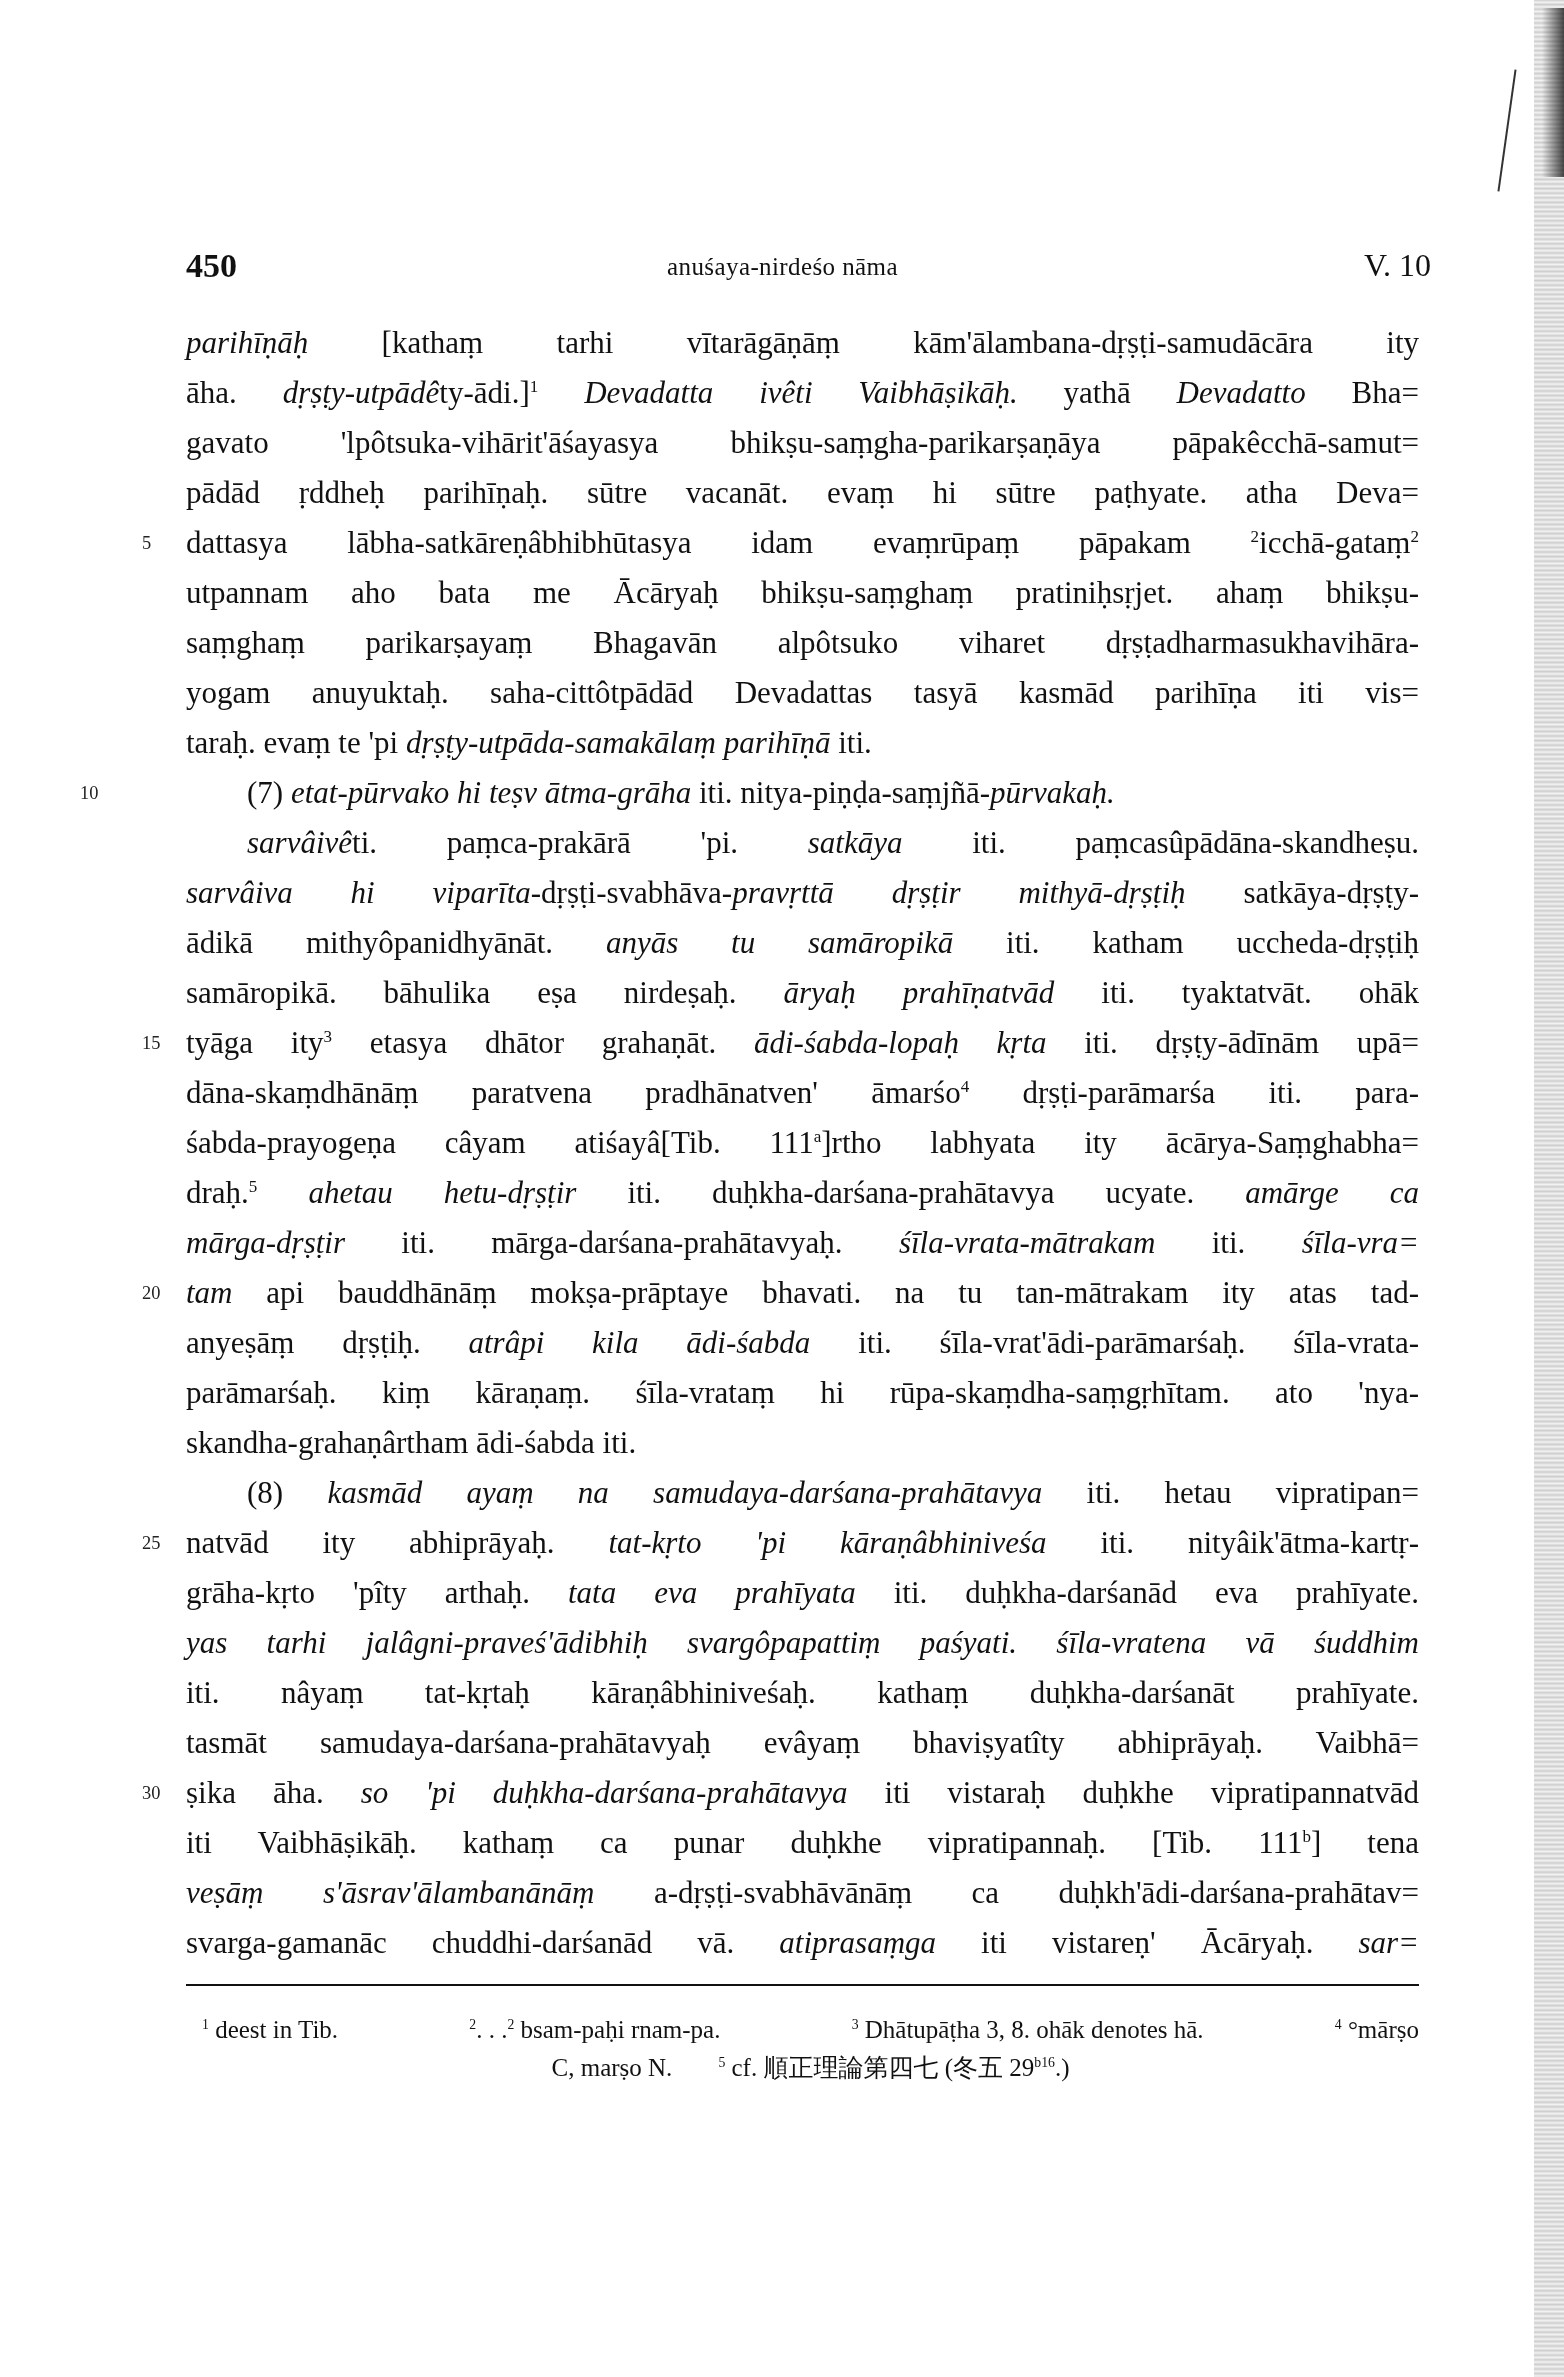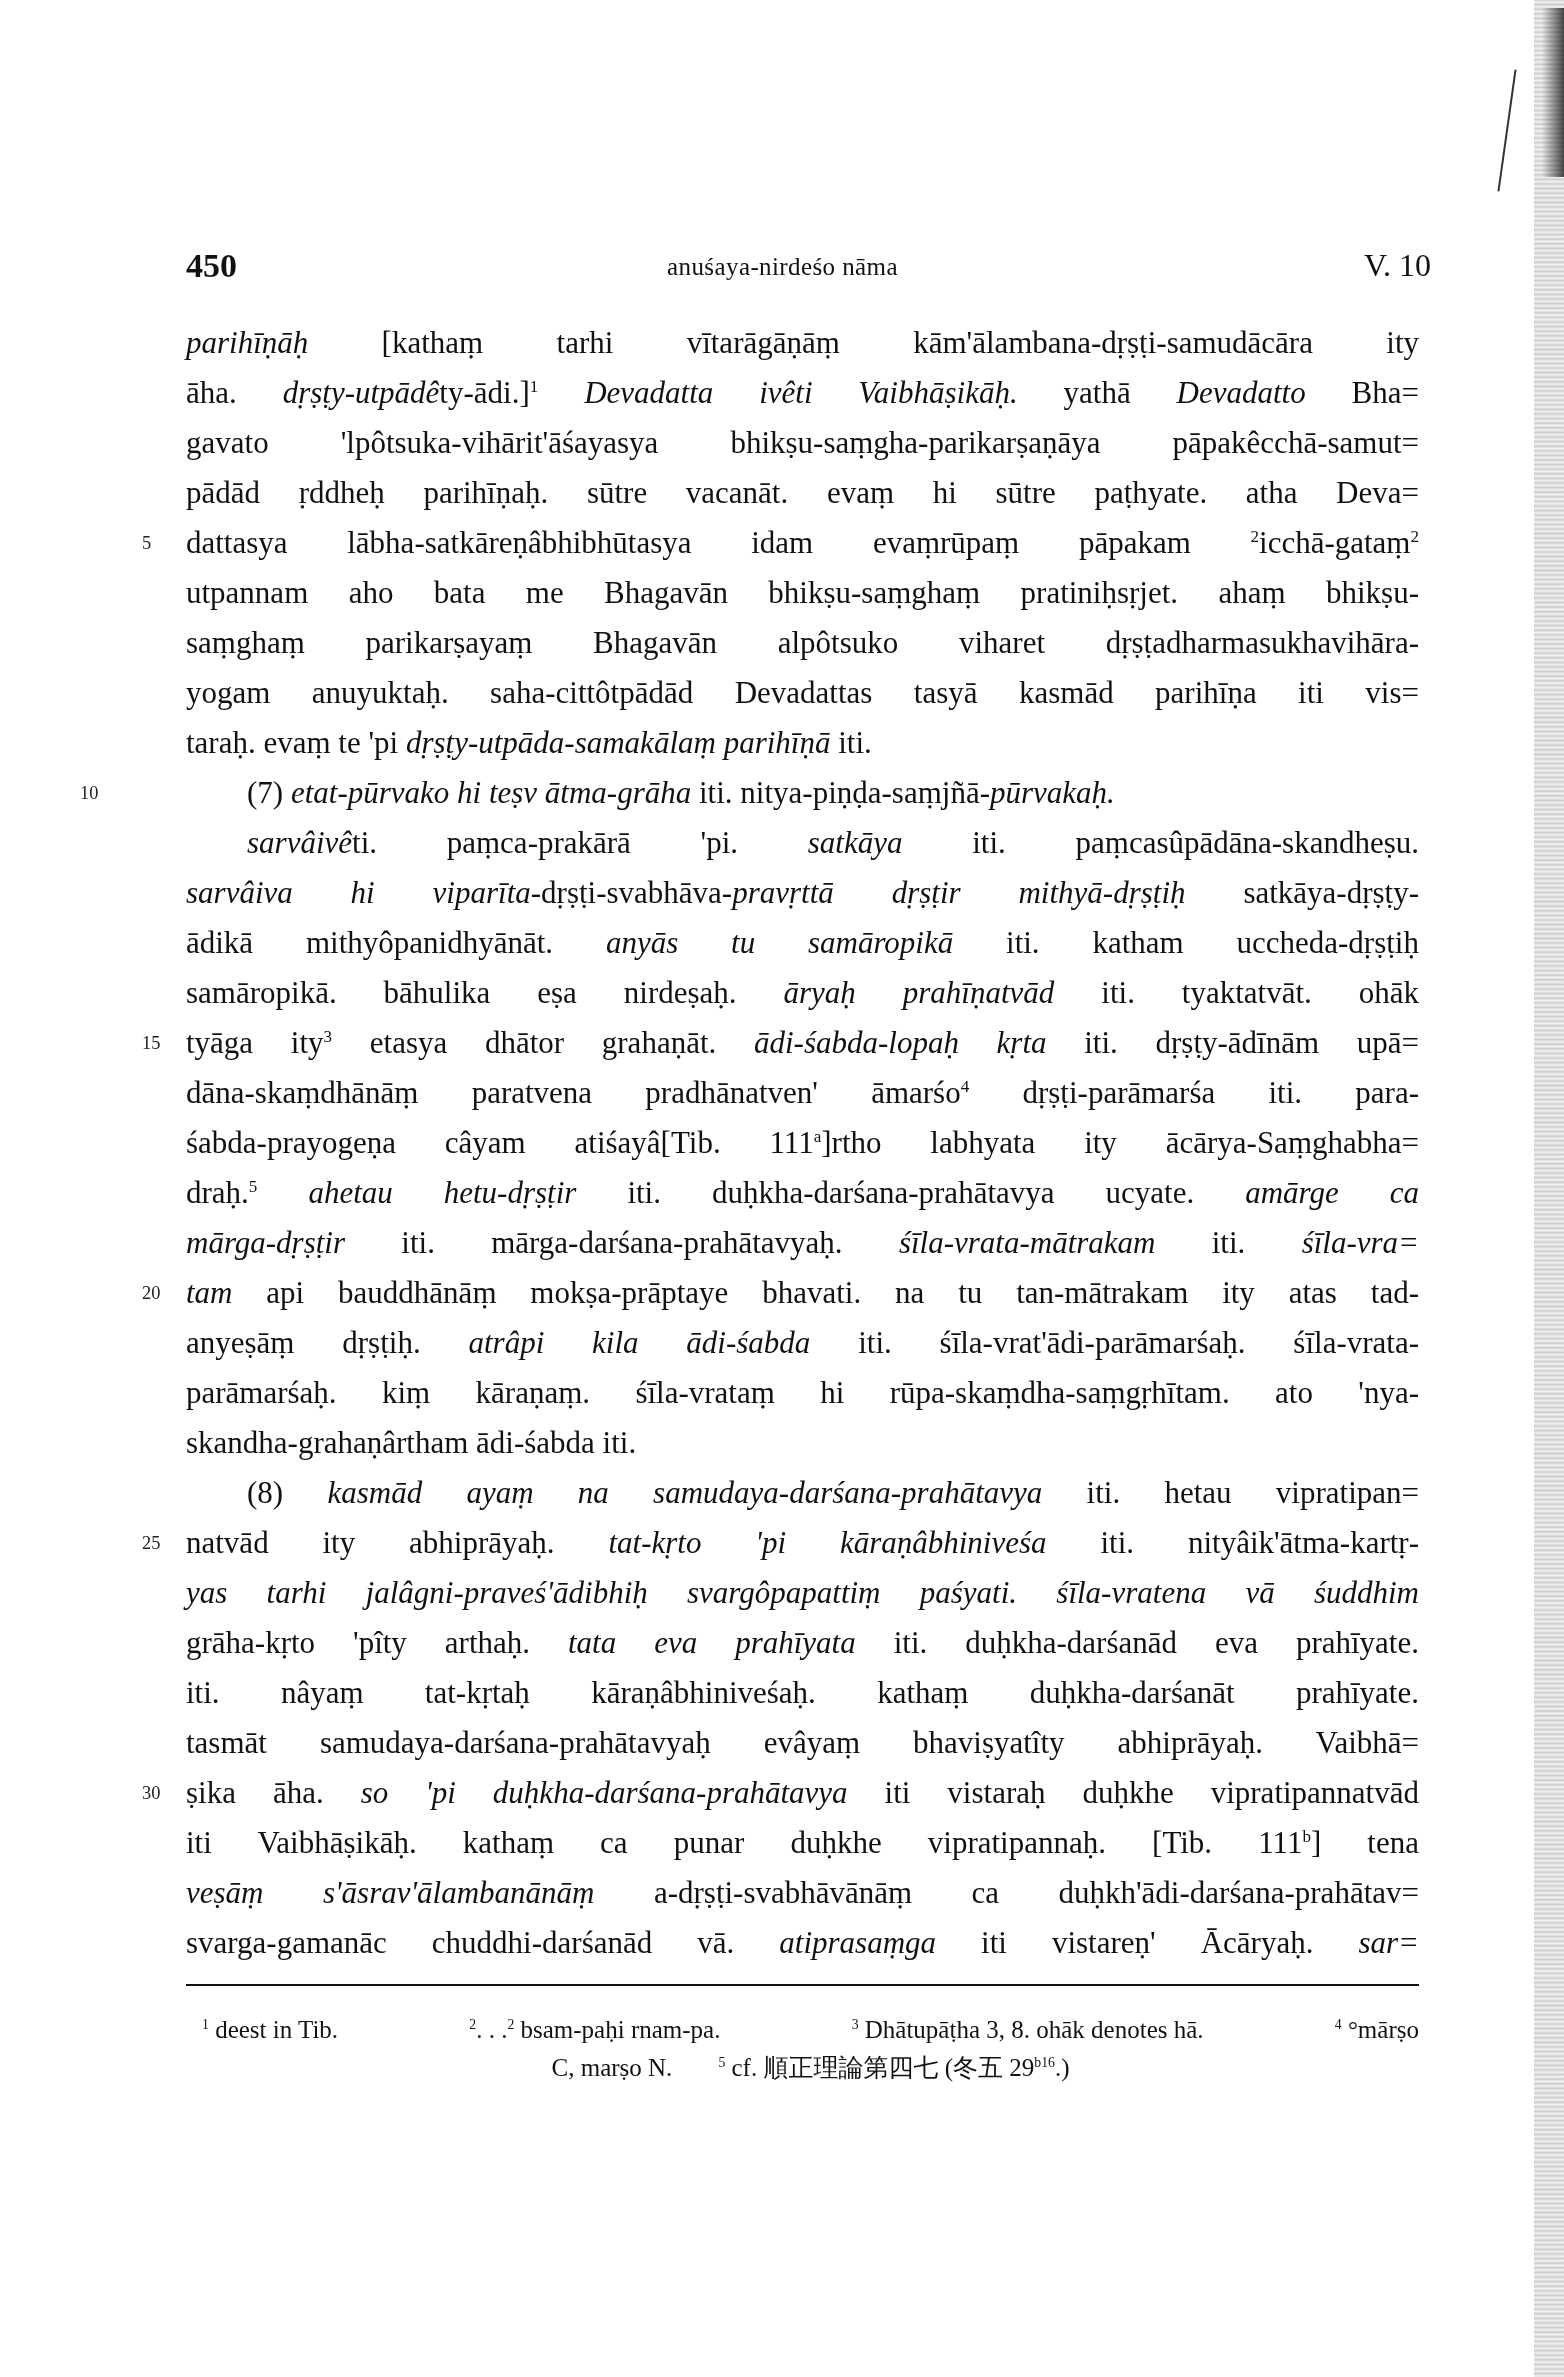--- a/index.html
+++ b/index.html
@@ -69,42 +69,42 @@
 <div class="page-number">450</div>
 <div class="running-head">anuśaya-nirdeśo nāma</div>
 <div class="section-ref">V. 10</div>
 
 <div class="body-text" id="body-text">
     <div class="line"><i>parihīṇāḥ</i> [kathaṃ tarhi vītarāgāṇāṃ kām'ālambana-dṛṣṭi-samudācāra ity</div>
     <div class="line">āha. <i>dṛṣṭy-utpādê</i>ty-ādi.]<sup>1</sup> <i>Devadatta ivêti Vaibhāṣikāḥ.</i> yathā <i>Devadatto</i> Bha=</div>
     <div class="line">gavato 'lpôtsuka-vihārit'āśayasya bhikṣu-saṃgha-parikarṣaṇāya pāpakêcchā-samut=</div>
     <div class="line">pādād ṛddheḥ parihīṇaḥ. sūtre vacanāt. evaṃ hi sūtre paṭhyate. atha Deva=</div>
     <div class="line">dattasya lābha-satkāreṇâbhibhūtasya idam evaṃrūpaṃ pāpakam <sup>2</sup>icchā-gataṃ<sup>2</sup><span class="line-no" style="left: -44px;">5</span></div>
-    <div class="line">utpannam aho bata me Bhagavān bhikṣu-saṃghaṃ pratiniḥsṛjet. ahaṃ bhikṣu-</div>
+    <div class="line">utpannam aho bata me Ācāryaḥ bhikṣu-saṃghaṃ pratiniḥsṛjet. ahaṃ bhikṣu-</div>
     <div class="line">saṃghaṃ parikarṣayaṃ Bhagavān alpôtsuko viharet dṛṣṭadharmasukhavihāra-</div>
     <div class="line">yogam anuyuktaḥ. saha-cittôtpādād Devadattas tasyā kasmād parihīṇa iti vis=</div>
     <div class="line last">taraḥ. evaṃ te 'pi <i>dṛṣṭy-utpāda-samakālaṃ parihīṇā</i> iti.</div>
     <div class="line indent last">(7) <i>etat-pūrvako hi teṣv ātma-grāha</i> iti. nitya-piṇḍa-saṃjñā-<i>pūrvakaḥ.</i><span class="line-no" style="left: -106px;">10</span></div>
     <div class="line indent"><i>sarvâivê</i>ti. paṃca-prakārā 'pi. <i>satkāya</i> iti. paṃcasûpādāna-skandheṣu.</div>
     <div class="line"><i>sarvâiva hi viparīta</i>-dṛṣṭi-svabhāva-<i>pravṛttā dṛṣṭir mithyā-dṛṣṭiḥ</i> satkāya-dṛṣṭy-</div>
     <div class="line">ādikā mithyôpanidhyānāt. <i>anyās tu samāropikā</i> iti. katham uccheda-dṛṣṭiḥ</div>
     <div class="line">samāropikā. bāhulika eṣa nirdeṣaḥ. <i>āryaḥ prahīṇatvād</i> iti. tyaktatvāt. ohāk</div>
     <div class="line">tyāga ity<sup>3</sup> etasya dhātor grahaṇāt. <i>ādi-śabda-lopaḥ kṛta</i> iti. dṛṣṭy-ādīnām upā=<span class="line-no" style="left: -44px;">15</span></div>
     <div class="line">dāna-skaṃdhānāṃ paratvena pradhānatven' āmarśo<sup>4</sup> dṛṣṭi-parāmarśa iti. para-</div>
     <div class="line">śabda-prayogeṇa câyam atiśayâ[Tib. 111<sup>a</sup>]rtho labhyata ity ācārya-Saṃghabha=</div>
     <div class="line">draḥ.<sup>5</sup> <i>ahetau hetu-dṛṣṭir</i> iti. duḥkha-darśana-prahātavya ucyate. <i>amārge ca</i></div>
     <div class="line"><i>mārga-dṛṣṭir</i> iti. mārga-darśana-prahātavyaḥ. <i>śīla-vrata-mātrakam</i> iti. <i>śīla-vra=</i></div>
     <div class="line"><i>tam</i> api bauddhānāṃ mokṣa-prāptaye bhavati. na tu tan-mātrakam ity atas tad-<span class="line-no" style="left: -44px;">20</span></div>
     <div class="line">anyeṣāṃ dṛṣṭiḥ. <i>atrâpi kila ādi-śabda</i> iti. śīla-vrat'ādi-parāmarśaḥ. śīla-vrata-</div>
     <div class="line">parāmarśaḥ. kiṃ kāraṇaṃ. śīla-vrataṃ hi rūpa-skaṃdha-saṃgṛhītam. ato 'nya-</div>
     <div class="line last">skandha-grahaṇârtham ādi-śabda iti.</div>
     <div class="line indent">(8) <i>kasmād ayaṃ na samudaya-darśana-prahātavya</i> iti. hetau vipratipan=</div>
     <div class="line">natvād ity abhiprāyaḥ. <i>tat-kṛto 'pi kāraṇâbhiniveśa</i> iti. nityâik'ātma-kartṛ-<span class="line-no" style="left: -44px;">25</span></div>
+    <div class="line">grāha-kṛto 'pîty arthaḥ. <i>tata eva prahīyata</i> iti. duḥkha-darśanād eva prahīyate.</div>
     <div class="line"><i>yas tarhi jalâgni-praveś'ādibhiḥ svargôpapattiṃ paśyati. śīla-vratena vā śuddhim</i></div>
-    <div class="line">grāha-kṛto 'pîty arthaḥ. <i>tata eva prahīyata</i> iti. duḥkha-darśanād eva prahīyate.</div>
     <div class="line">iti. nâyaṃ tat-kṛtaḥ kāraṇâbhiniveśaḥ. kathaṃ duḥkha-darśanāt prahīyate.</div>
     <div class="line">tasmāt samudaya-darśana-prahātavyaḥ evâyaṃ bhaviṣyatîty abhiprāyaḥ. Vaibhā=</div>
     <div class="line">ṣika āha. <i>so 'pi duḥkha-darśana-prahātavya</i> iti vistaraḥ duḥkhe vipratipannatvād<span class="line-no" style="left: -44px;">30</span></div>
     <div class="line">iti Vaibhāṣikāḥ. kathaṃ ca punar duḥkhe vipratipannaḥ. [Tib. 111<sup>b</sup>] tena</div>
     <div class="line"><i>veṣāṃ s'āsrav'ālambanānāṃ</i> a-dṛṣṭi-svabhāvānāṃ ca duḥkh'ādi-darśana-prahātav=</div>
     <div class="line">svarga-gamanāc chuddhi-darśanād vā. <i>atiprasaṃga</i> iti vistareṇ' Ācāryaḥ. <i>sar=</i></div>
   </div>
 
 <div class="footnote-rule"></div>
 <div class="footnotes">

